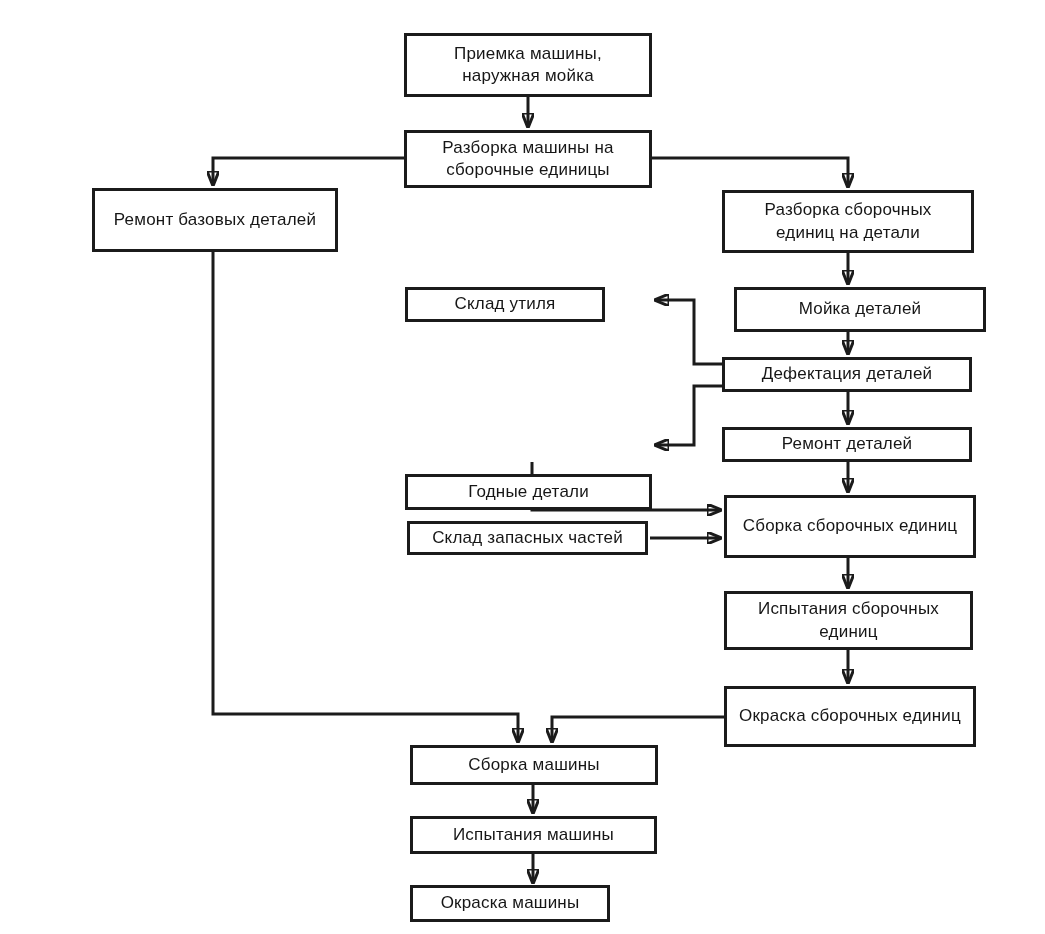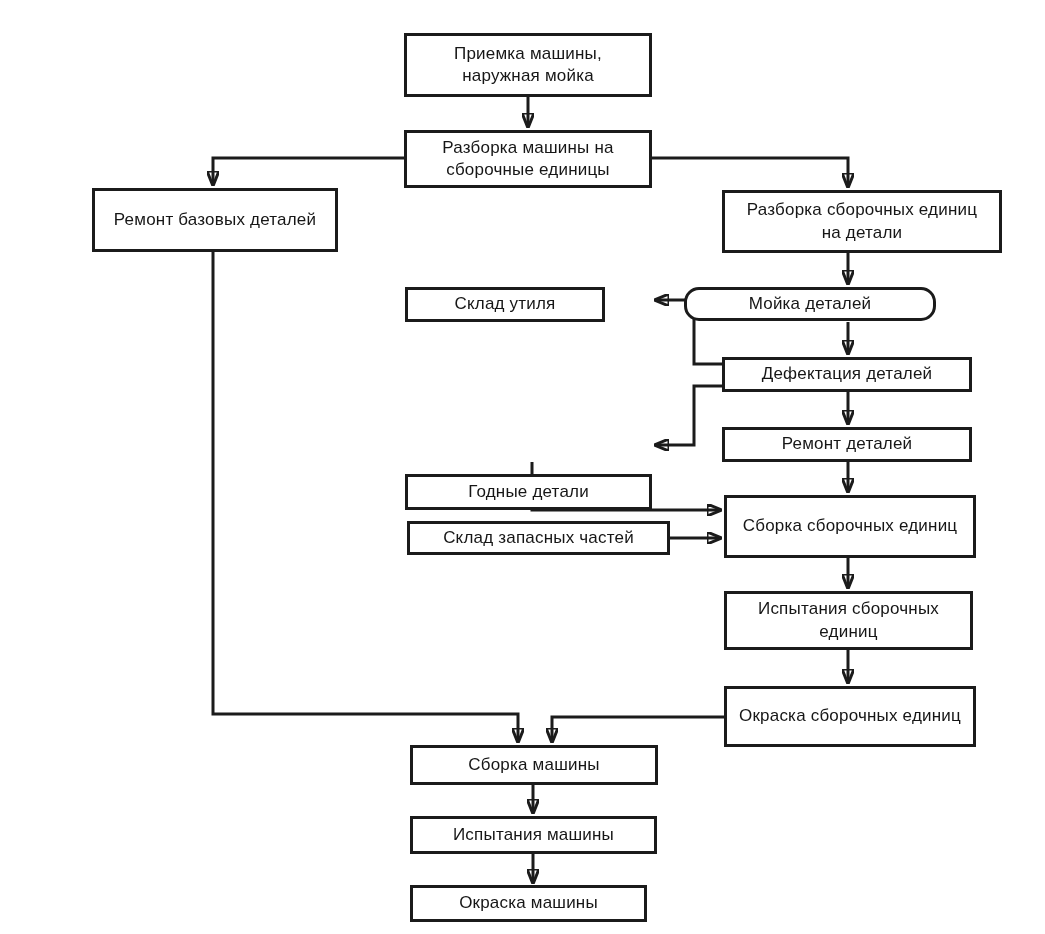--- a/index.html
+++ b/index.html
@@ -80,45 +80,45 @@
   </div>
 
   <div class="node" style="left:92px; top:188px; width:246px; height:64px;">
     <span>Ремонт базовых деталей</span>
   </div>
 
   <div class="node" style="left:404px; top:130px; width:248px; height:58px;">
     <span>Разборка машины на сборочные единицы</span>
   </div>
 
-  <div class="node" style="left:722px; top:190px; width:280px; height:63px;">
+  <div class="node" style="left:722px; top:190px; width:252px; height:63px;">
     <span>Разборка сборочных единиц на детали</span>
   </div>
 
-  <div class="node" style="left:684px; top:287px; width:252px; height:34px;border-radius:15px;">
+  <div class="node" style="left:734px; top:287px; width:252px; height:45px;">
     <span>Мойка деталей</span>
   </div>
 
   <div class="node" style="left:405px; top:287px; width:200px; height:35px;">
     <span>Склад утиля</span>
   </div>
 
   <div class="node" style="left:722px; top:357px; width:250px; height:35px;">
     <span>Дефектация деталей</span>
   </div>
 
   <div class="node" style="left:405px; top:426px; width:247px; height:36px;margin-top:48px;">
     <span>Годные детали</span>
   </div>
 
   <div class="node" style="left:722px; top:427px; width:250px; height:35px;">
     <span>Ремонт деталей</span>
   </div>
 
-  <div class="node" style="left:407px; top:521px; width:263px; height:34px;">
+  <div class="node" style="left:407px; top:521px; width:241px; height:34px;">
     <span>Склад запасных частей</span>
   </div>
 
   <div class="node" style="left:724px; top:495px; width:252px; height:63px;">
     <span>Сборка сборочных единиц</span>
   </div>
 
   <div class="node" style="left:724px; top:591px; width:249px; height:59px;">
     <span>Испытания сборочных единиц</span>
   </div>
@@ -128,17 +128,17 @@
   </div>
 
   <div class="node" style="left:724px; top:686px; width:252px; height:61px;">
     <span>Окраска сборочных единиц</span>
   </div>
 
   <div class="node" style="left:410px; top:816px; width:247px; height:38px;">
     <span>Испытания машины</span>
   </div>
 
-  <div class="node" style="left:410px; top:885px; width:237px; height:37px;">
+  <div class="node" style="left:410px; top:885px; width:200px; height:37px;">
     <span>Окраска машины</span>
   </div>
 
 </div>
 
 </body></html>

